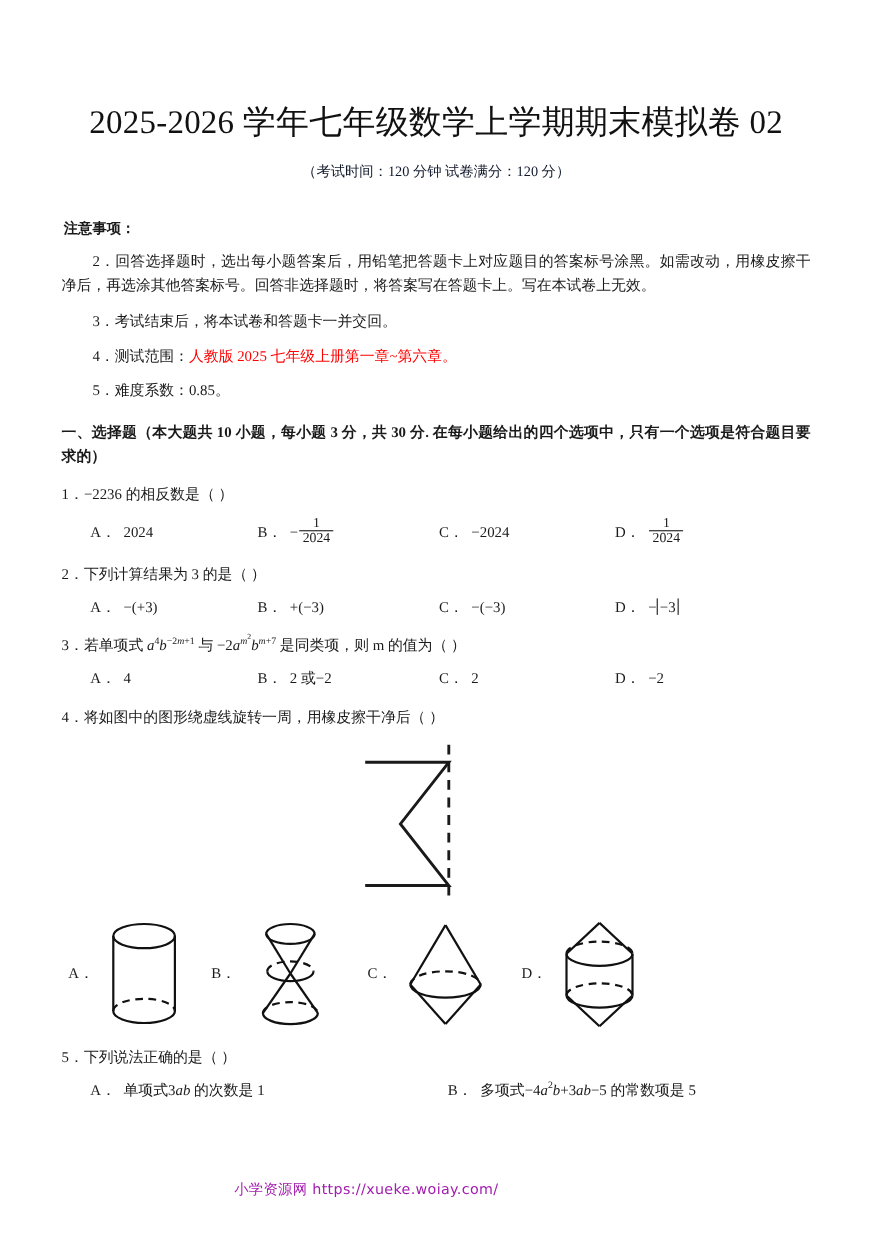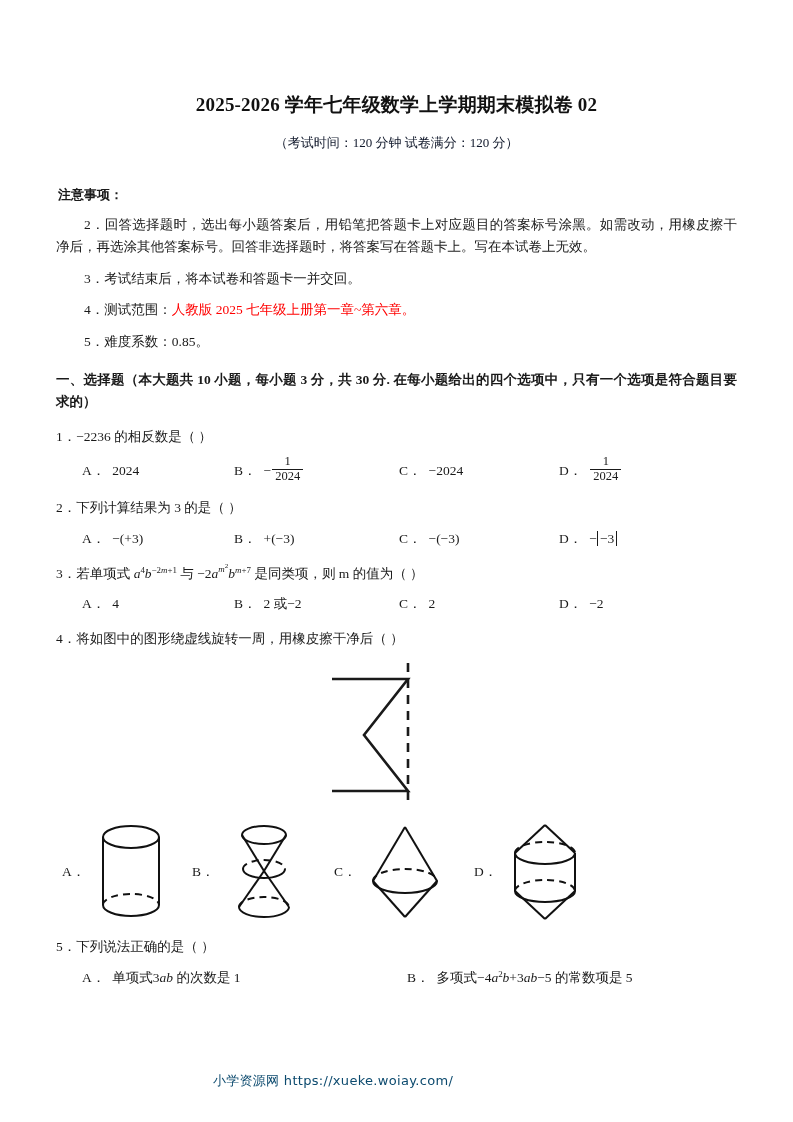--- a/index.html
+++ b/index.html
@@ -20,22 +20,22 @@
     left: 0; top: 0;
     width: 793px;
     height: 1122px;
     box-sizing: border-box;
     padding: 0 56px;
   }
 
   
   .title {
     text-align: center;
-    font-size: 19px;
-    font-weight: bold;
+    font-size: 30px;
+    font-weight: normal;
     letter-spacing: 0.2px;
     margin: 0;
     padding-top: 94px;
     line-height: 1.2;
     color: #111;
   }
   .subtitle {
     text-align: center;
     font-size: 13px;
     font-weight: normal;
@@ -154,21 +154,21 @@
 
   
   .watermark {
     position: absolute;
     left: 0;
     top: 1072px;
     width: 666px;
     text-align: center;
     font-family: "DejaVu Sans", "Liberation Sans", sans-serif;
     font-size: 13px;
-    color: #0c4a6e;
+    color: #a21caf;
     letter-spacing: 0.3px;
   }
 </style>
 </head>
 <body>
 
 <div class="page">
 
   <h1 class="title">2025-2026 学年七年级数学上学期期末模拟卷 02</h1>
   <div class="subtitle">（考试时间：120 分钟    试卷满分：120 分）</div>

